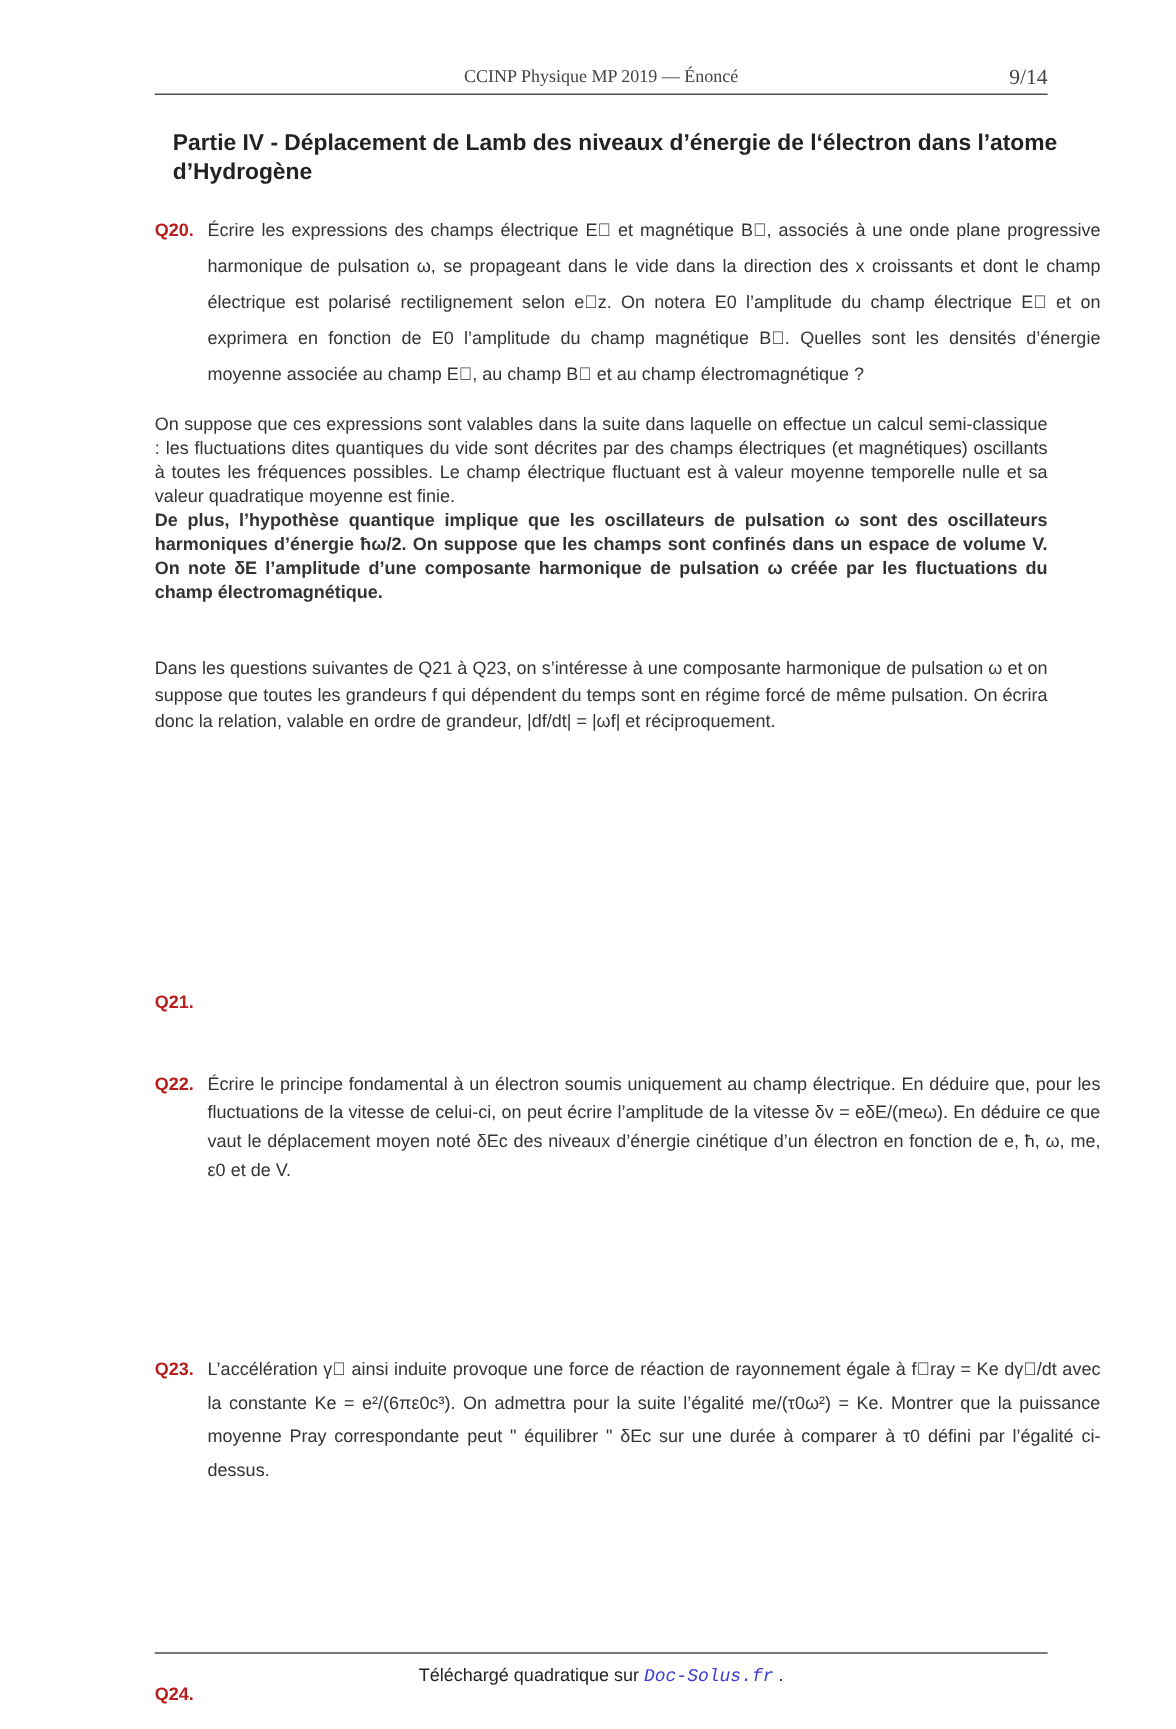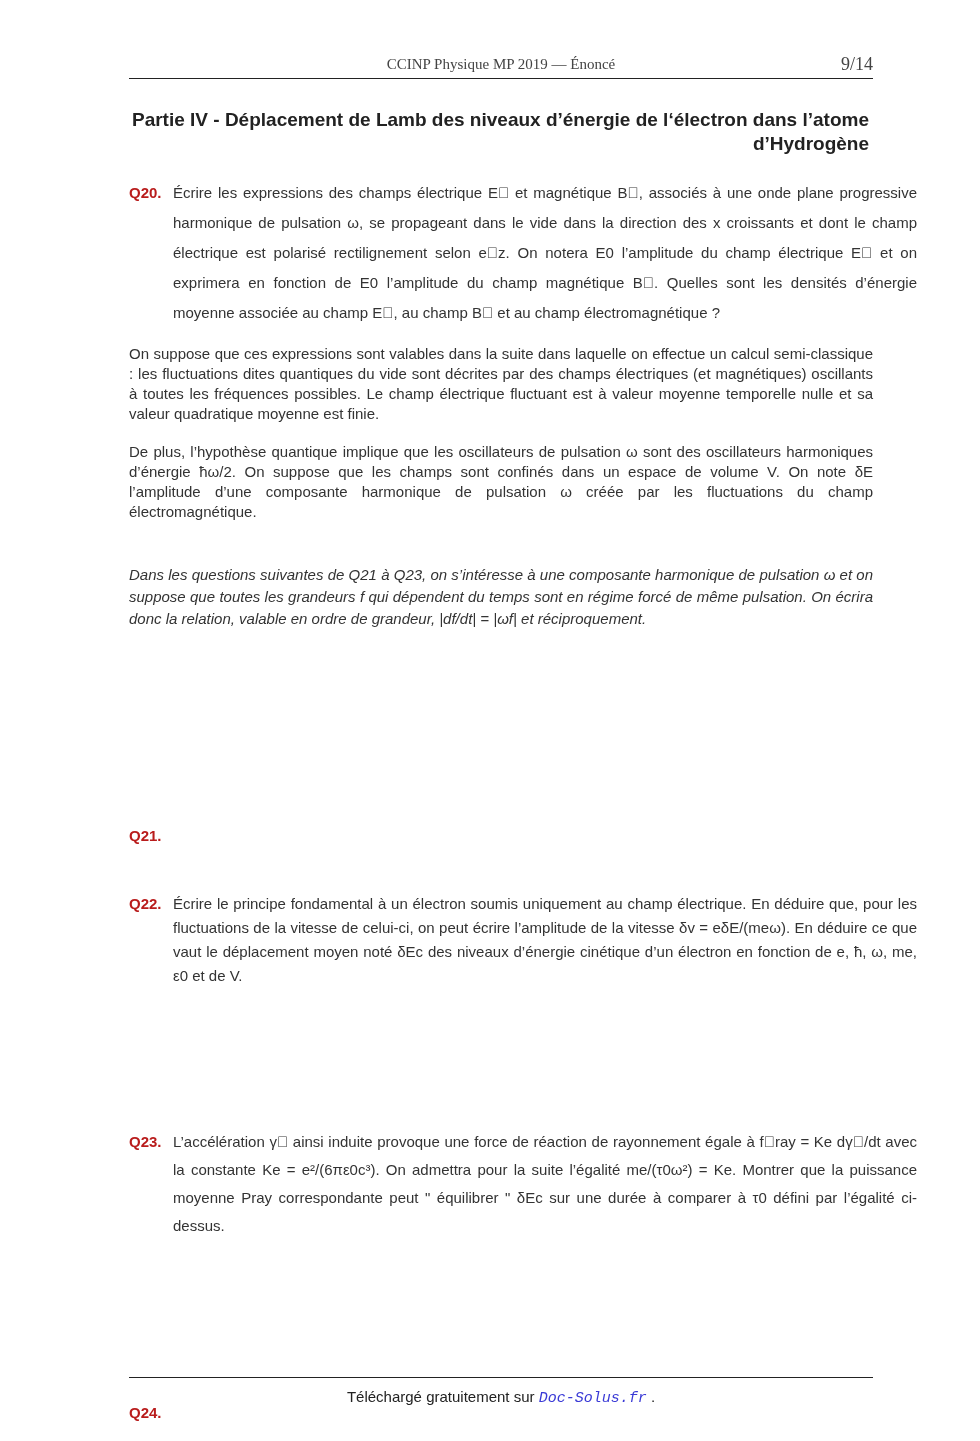--- a/index.html
+++ b/index.html
@@ -1,20 +1,20 @@
 <!DOCTYPE html>
 <html><head>
 <meta charset="utf-8">
 <style>
   html, body { margin:0; padding:0; background:#ffffff; }
   body { width:980px; height:1441px; position:relative; font-family:"Liberation Sans", sans-serif; color:#222; }
   .header { position:absolute; left:129px; top:54px; width:744px; height:24px; border-bottom:1.5px solid #222; font-family:"Liberation Serif", serif; }
   .header .title { position:absolute; left:0; right:0; text-align:center; top:2px; font-size:15px; color:#444; }
   .header .page { position:absolute; right:0; top:0; font-size:18px; color:#444; }
-  .part-title { position:absolute; left:125px; width:744px; top:108px; text-align:right; font-weight:bold; font-size:19px; line-height:24px; color:#222; }
+  .part-title { position:absolute; left:144px; width:744px; top:108px; text-align:left; font-weight:bold; font-size:19px; line-height:24px; color:#222; }
   .block { position:absolute; left:129px; width:744px; font-size:15px; line-height:20px; text-align:justify; color:#333; }
   .q { padding-left:44px; position:relative; }
   .qlabel { position:absolute; left:0; top:0; font-weight:bold; color:#b91c1c; }
   .gap { line-height:30px; }
   .footer-line { position:absolute; left:129px; width:744px; top:1377px; border-top:1.5px solid #222; }
   .footer { position:absolute; left:129px; width:744px; top:1388px; text-align:center; font-size:15px; color:#222; }
   .footer a { color:#3a3ad6; font-family:"Liberation Mono", monospace; text-decoration:none;font-style:italic; }
 </style>
 </head>
 <body>
@@ -25,22 +25,22 @@
 </div>
 
 <div class="part-title">Partie IV - Déplacement de Lamb des niveaux d’énergie de l‘électron dans l’atome d’Hydrogène</div>
 
 <div class="block q gap" style="top:178px;">
   <span class="qlabel">Q20.</span>
   <span>Écrire les expressions des champs électrique E⃗ et magnétique B⃗, associés à une onde plane progressive harmonique de pulsation ω, se propageant dans le vide dans la direction des x croissants et dont le champ électrique est polarisé rectilignement selon e⃗z. On notera E0 l’amplitude du champ électrique E⃗ et on exprimera en fonction de E0 l’amplitude du champ magnétique B⃗. Quelles sont les densités d’énergie moyenne associée au champ E⃗, au champ B⃗ et au champ électromagnétique ?</span>
 </div>
 
 <div class="block" style="top:344px;">On suppose que ces expressions sont valables dans la suite dans laquelle on effectue un calcul semi-classique : les fluctuations dites quantiques du vide sont décrites par des champs électriques (et magnétiques) oscillants à toutes les fréquences possibles. Le champ électrique fluctuant est à valeur moyenne temporelle nulle et sa valeur quadratique moyenne est finie.</div>
-<div class="block" style="top:442px;">De plus, l’hypothèse quantique implique que les oscillateurs de pulsation ω sont des oscillateurs harmoniques d’énergie ħω/2. On suppose que les champs sont confinés dans un espace de volume V. On note δE l’amplitude d’une composante harmonique de pulsation ω créée par les fluctuations du champ électromagnétique.</div>
-<div class="block" style="top:564px; line-height:22px;font-style:italic;">Dans les questions suivantes de Q21 à Q23, on s’intéresse à une composante harmonique de pulsation ω et on suppose que toutes les grandeurs f qui dépendent du temps sont en régime forcé de même pulsation. On écrira donc la relation, valable en ordre de grandeur, |df/dt| = |ωf| et réciproquement.</div>
+<div class="block" style="top:424px;font-weight:bold;">De plus, l’hypothèse quantique implique que les oscillateurs de pulsation ω sont des oscillateurs harmoniques d’énergie ħω/2. On suppose que les champs sont confinés dans un espace de volume V. On note δE l’amplitude d’une composante harmonique de pulsation ω créée par les fluctuations du champ électromagnétique.</div>
+<div class="block" style="top:547px; line-height:22px;">Dans les questions suivantes de Q21 à Q23, on s’intéresse à une composante harmonique de pulsation ω et on suppose que toutes les grandeurs f qui dépendent du temps sont en régime forcé de même pulsation. On écrira donc la relation, valable en ordre de grandeur, |df/dt| = |ωf| et réciproquement.</div>
 
 <div class="block q" style="top:676px;">
   <span class="qlabel">Q21.</span>
 </div>
 
 <div class="block q" style="top:742px; line-height:24px;">
   <span class="qlabel">Q22.</span>
   <span>Écrire le principe fondamental à un électron soumis uniquement au champ électrique. En déduire que, pour les fluctuations de la vitesse de celui-ci, on peut écrire l’amplitude de la vitesse δv = eδE/(meω). En déduire ce que vaut le déplacement moyen noté δEc des niveaux d’énergie cinétique d’un électron en fonction de e, ħ, ω, me, ε0 et de V.</span>
 </div>
 
@@ -49,16 +49,16 @@
   <span>L’accélération γ⃗ ainsi induite provoque une force de réaction de rayonnement égale à f⃗ray = Ke dγ⃗/dt avec la constante Ke = e²/(6πε0c³). On admettra pour la suite l’égalité me/(τ0ω²) = Ke. Montrer que la puissance moyenne Pray correspondante peut " équilibrer " δEc sur une durée à comparer à τ0 défini par l’égalité ci-dessus.</span>
 </div>
 
 <div class="block q" style="top:1040px; line-height:30px;">
   <span class="qlabel">Q24.</span>
 
 </div>
 
 <div class="footer-line"></div>
 <div class="footer">
-  <span>Téléchargé gratuitement sur</span>
+  <span>Téléchargé quadratique sur</span>
   <a>Doc-Solus.fr</a>
   <span>.</span>
 </div>
 
 </body></html>

